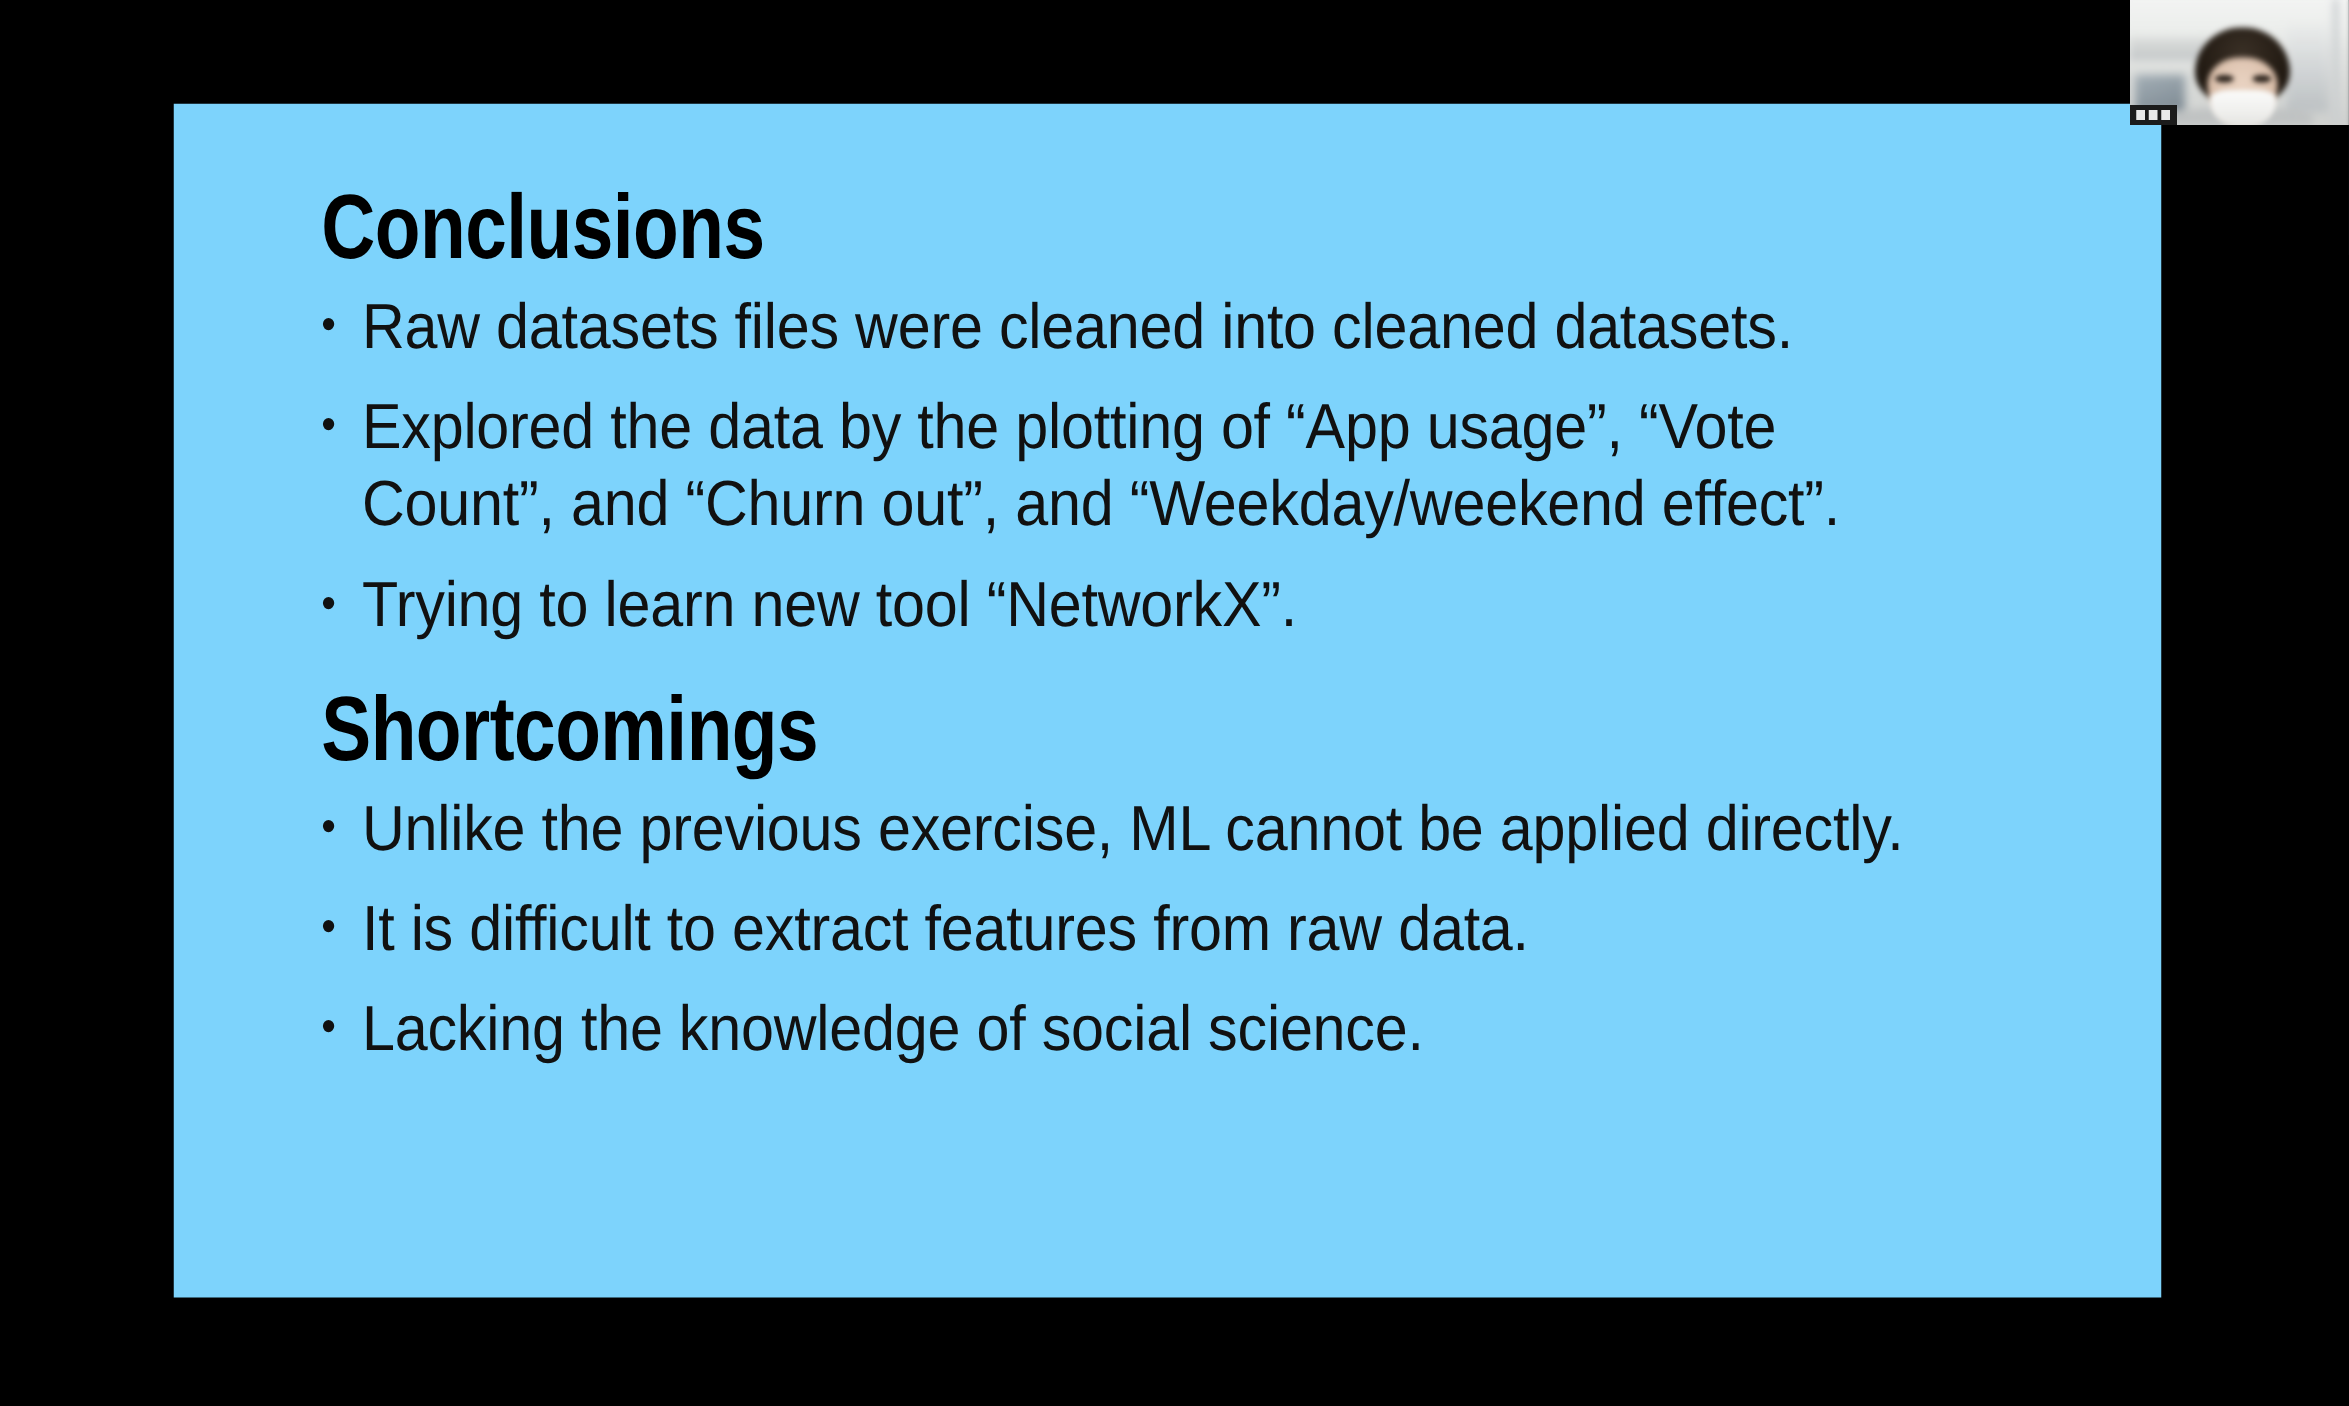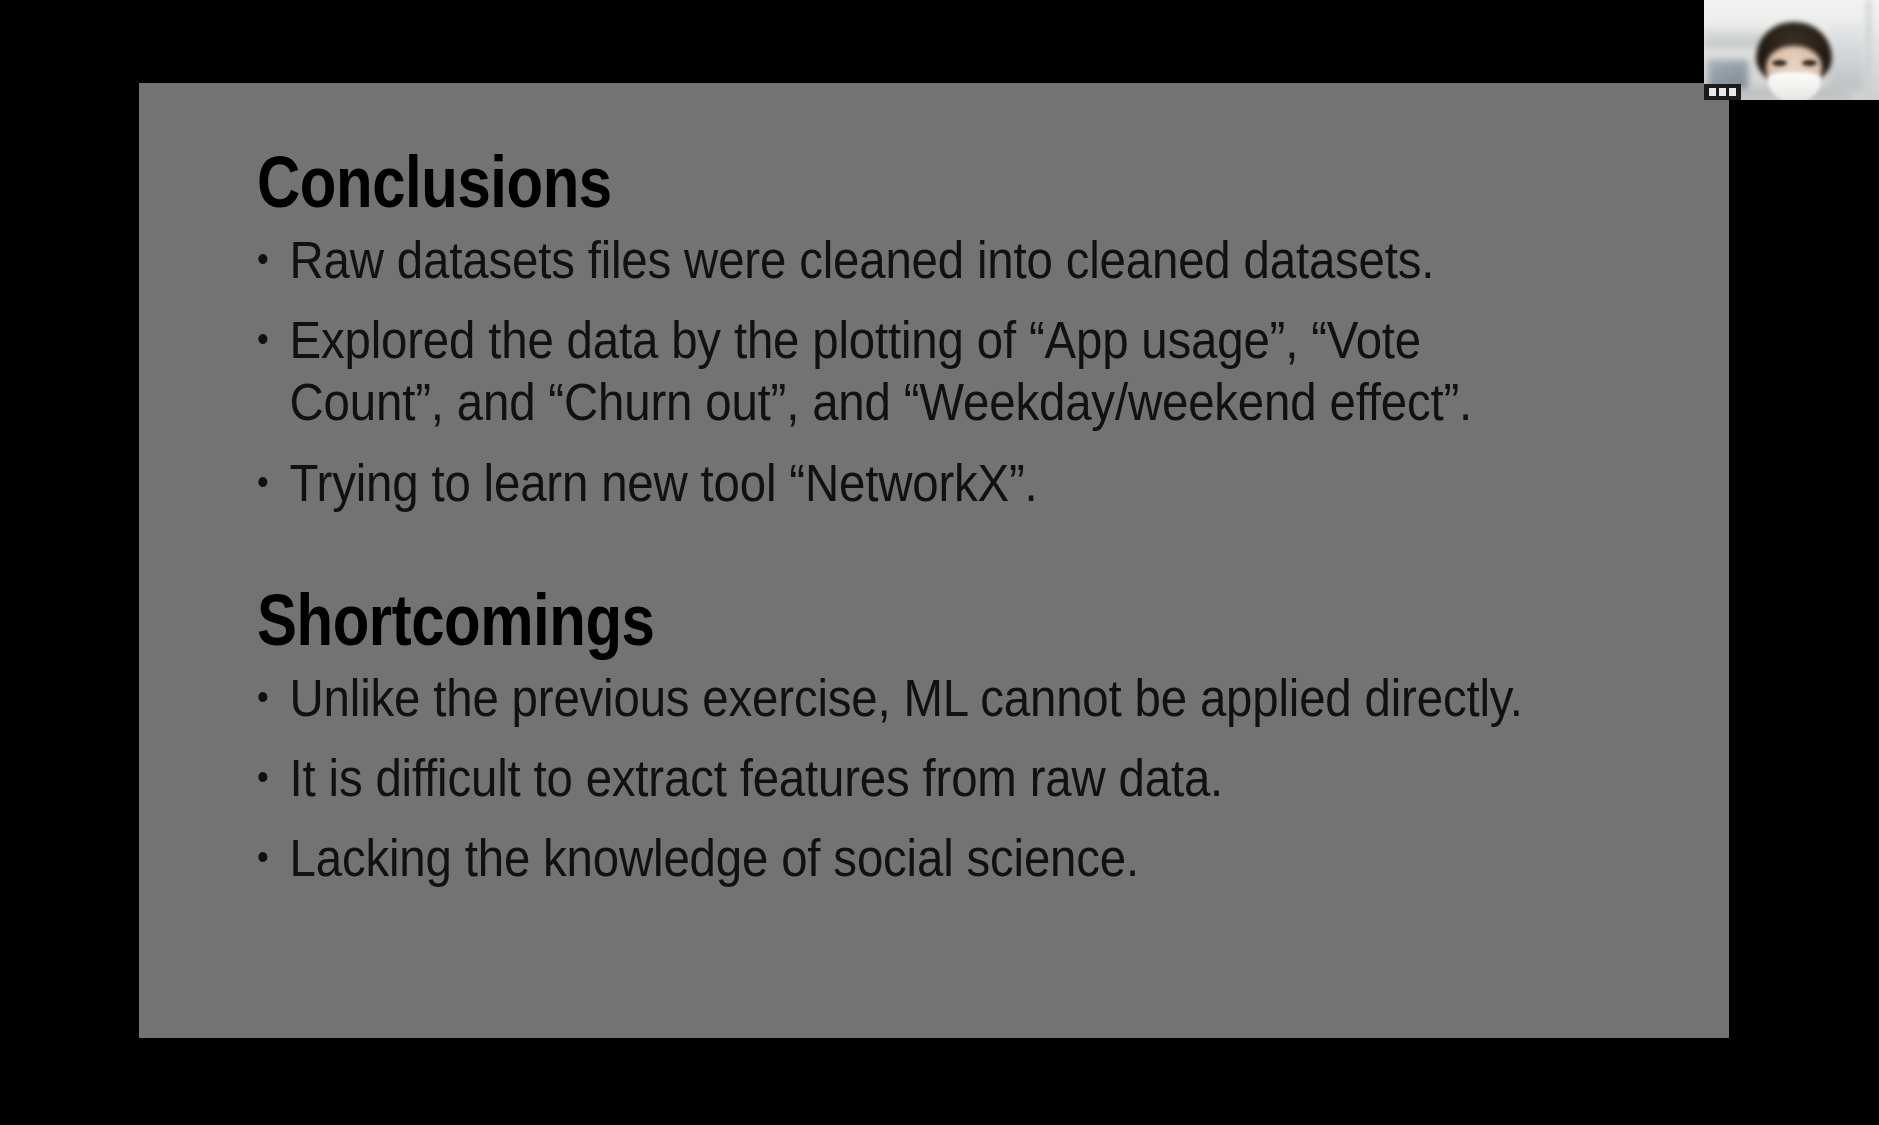--- a/index.html
+++ b/index.html
@@ -22,21 +22,21 @@
     background: #000000;
   }
 
   
   #slide {
     position: absolute;
     left: 139px;
     top: 83px;
     width: 1590px;
     height: 955px;
-    background: #737373;
+    background: #7dd3fc;
     box-sizing: border-box;
     padding: 62px 60px 20px 118px;
     overflow: hidden;
   }
 
   .slide-section { margin: 0; }
 
   .section-heading {
     font-family: "Liberation Sans", sans-serif;
     font-weight: bold;
@@ -77,21 +77,21 @@
     font-size: 36px;
     line-height: 1.62;
     color: #111111;
   }
 
   .bullet-text {
     display: block;
   }
 
   
-  #shortcomings-section { margin-top: 68px; }
+  #shortcomings-section { margin-top: 32px; }
 
   
   #webcam-overlay {
     position: absolute;
     right: 0px;
     top: 0px;
     width: 175px;
     height: 100px;
     overflow: hidden;
     background: #cfd2d4;

